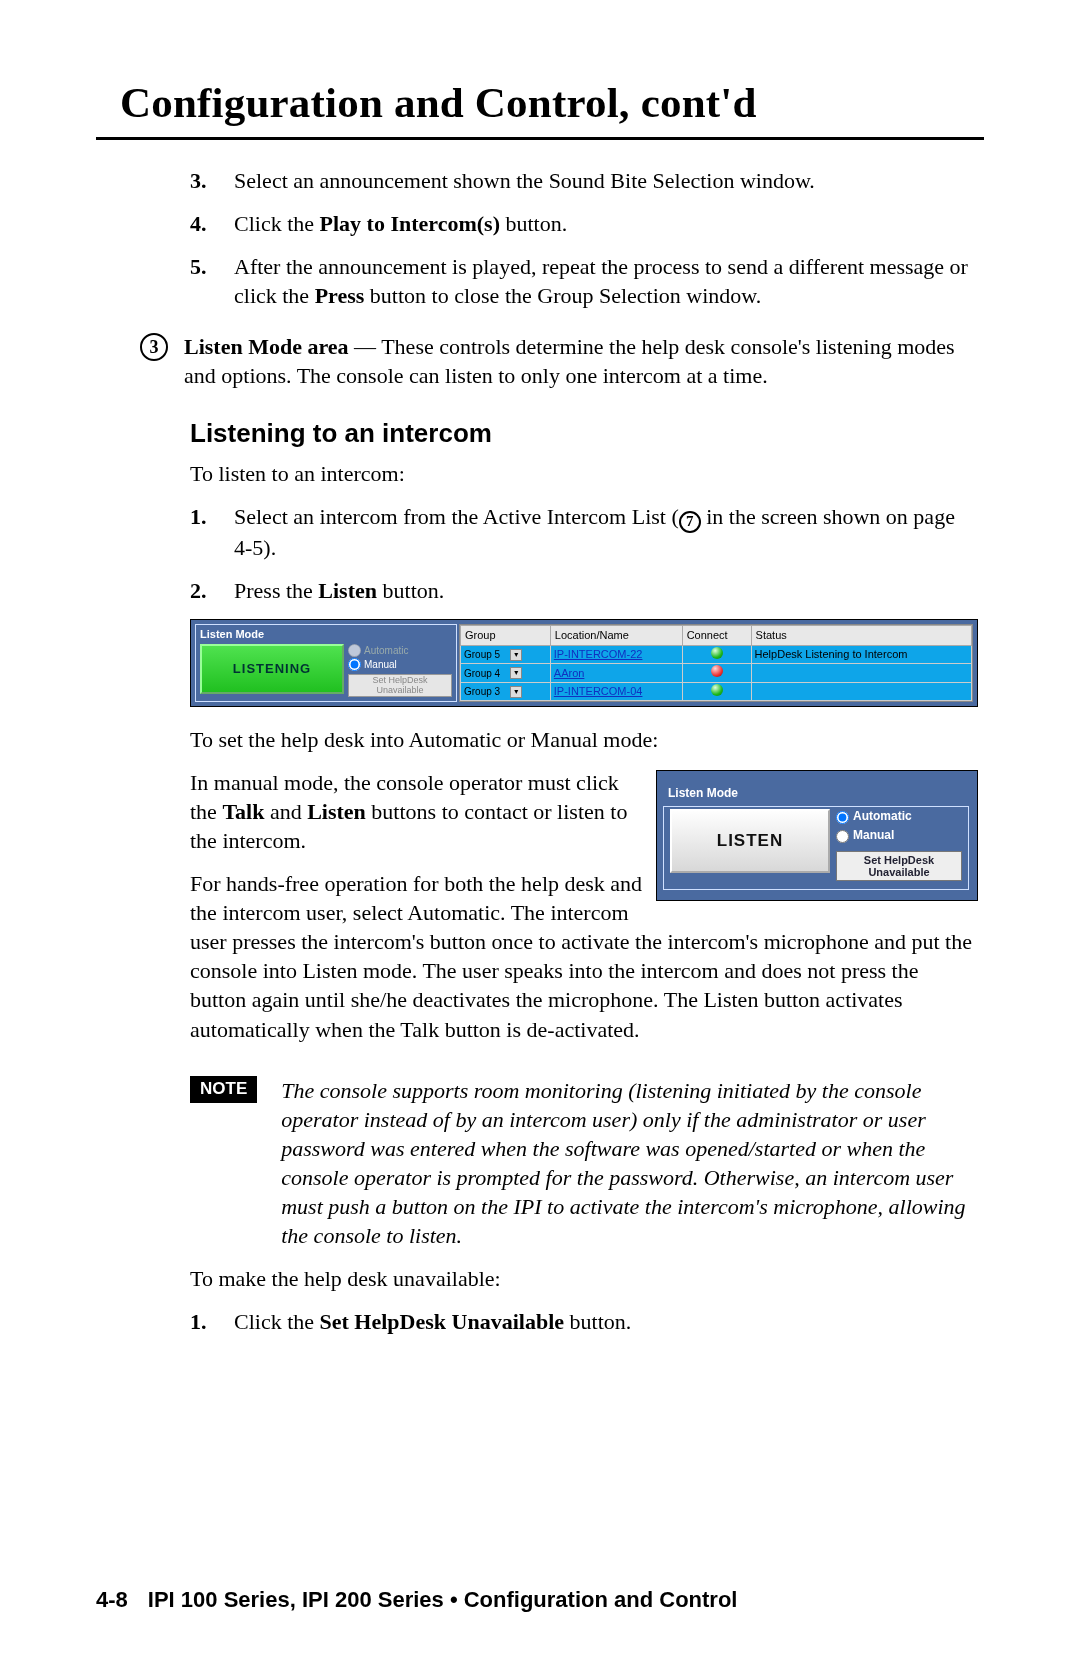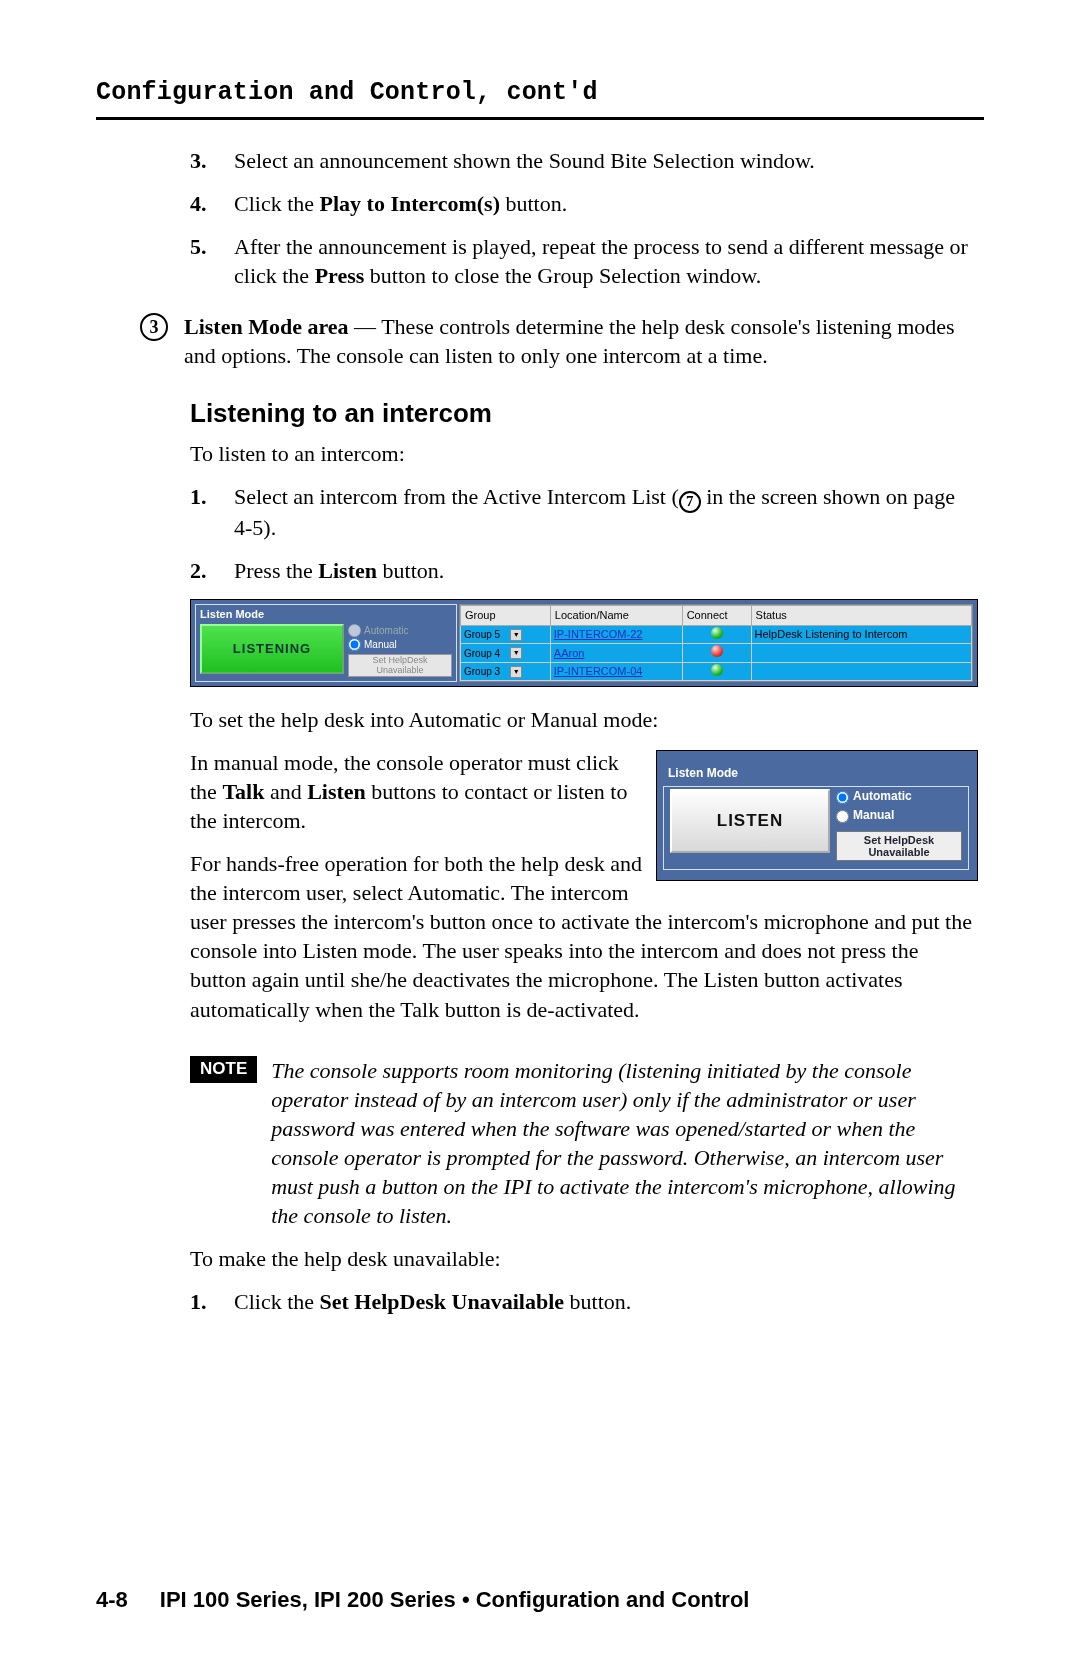--- a/index.html
+++ b/index.html
@@ -1,19 +1,19 @@
 <!DOCTYPE html>
 <html><head>
 <meta charset="utf-8">
 <style>
   * { box-sizing: border-box; margin: 0; padding: 0; }
   html, body { width: 1080px; height: 1669px; background: #fff; }
   body { font-family: "Book Antiqua", Palatino, "Palatino Linotype", Georgia, serif; color: #000; }
   .page { padding: 78px 96px 58px 96px; position: relative; height: 100%; }
-  .h1 { font-family: Liberation Mono, monospace; font-weight: 700; font-size: 25px; letter-spacing: 0.2px; }
+  .h1 { font-family: Liberation Serif, serif; font-weight: 700; font-size: 43px; letter-spacing: 0.2px; margin-left: 24px; }
   .rule { border: 0; border-top: 3px solid #000; margin-top: 10px; margin-bottom: 26px; }
   .body-col { margin-left: 94px; margin-right: 6px; font-size: 22px; line-height: 1.32; }
   .ol-row { display: flex; margin-bottom: 14px; }
   .ol-num { width: 44px; flex: 0 0 44px; font-weight: 700; }
   .ol-txt { flex: 1; }
   .b { font-weight: 700; }
   .circle-row { display: flex; margin-top: 22px; margin-bottom: 14px; margin-left: 44px; }
   .circ { width: 28px; height: 28px; border: 2.2px solid #000; border-radius: 50%; display: inline-flex; align-items: center; justify-content: center; font-weight: 700; font-size: 18px; flex: 0 0 28px; margin-right: 16px; margin-top: 1px; }
   .h2 { font-family: "Trebuchet MS", "Segoe UI", Arial, sans-serif; font-weight: 700; font-size: 26px; margin-top: 28px; margin-bottom: 10px; margin-left: 94px; }
   .para { margin-bottom: 14px; }
@@ -44,25 +44,25 @@
   
   .fig2 { float: right; width: 322px; border: 1px solid #000; margin: 2px 0 8px 12px; }
   .fig2-inner { background: #4a6aa0; padding: 6px 8px 10px 6px; }
   .fig2 .lm-box2 { border: 1px solid #cfe0ff; padding: 2px 6px 8px 6px; display: flex; gap: 6px; }
   .fig2 .lm-title2 { color: #fff; font-family: Arial, sans-serif; font-size: 12px; font-weight: 700; position: relative; top: -2px; background: #4a6aa0; display: inline-block; padding: 0 3px; margin-left: 2px; }
   .listen-btn { flex: 1; height: 64px; background: linear-gradient(#fefefe,#d8d8d8); border: 2px outset #fff; display: flex; align-items: center; justify-content: center; font-family: Arial, sans-serif; font-weight: 900; font-size: 17px; color: #111; letter-spacing: 1px; }
   .opt-col { width: 126px; display: flex; flex-direction: column; font-family: Arial, sans-serif; font-size: 12px; color: #fff; gap: 3px; }
   .opt-col label { display: flex; align-items: center; gap: 4px; font-weight: 700; }
   .help-btn { background: #eee; color: #223; border: 1px solid #777; font-size: 11px; text-align: center; padding: 2px 0; line-height: 1.1; font-weight: 700; margin-top: 4px; }
 
-  .note-row { display: flex; gap: 14px; margin: 18px 0 14px 0; justify-content: space-between; }
+  .note-row { display: flex; gap: 24px; margin: 18px 0 14px 0; justify-content: space-between; }
   .note-tag { background: #000; color: #fff; font-family: Arial, sans-serif; font-weight: 700; font-size: 17px; padding: 2px 10px 3px; height: fit-content; }
   .note-body { font-style: italic; flex: 1; }
 
-  .footer { position: absolute; bottom: 56px; left: 96px; right: 96px; display: flex; gap: 32px; align-items: baseline; font-family: "Trebuchet MS","Segoe UI",Arial,sans-serif; font-weight: 700; font-size: 22px; }
+  .footer { position: absolute; bottom: 56px; left: 96px; right: 96px; display: flex; gap: 20px; align-items: baseline; font-family: "Trebuchet MS","Segoe UI",Arial,sans-serif; font-weight: 700; font-size: 22px; }
   .footer .pg { }
 </style>
 </head>
 <body>
 
 <div class="page">
 
   <div class="h1">Configuration and Control, cont'd</div>
   <hr class="rule">
 

